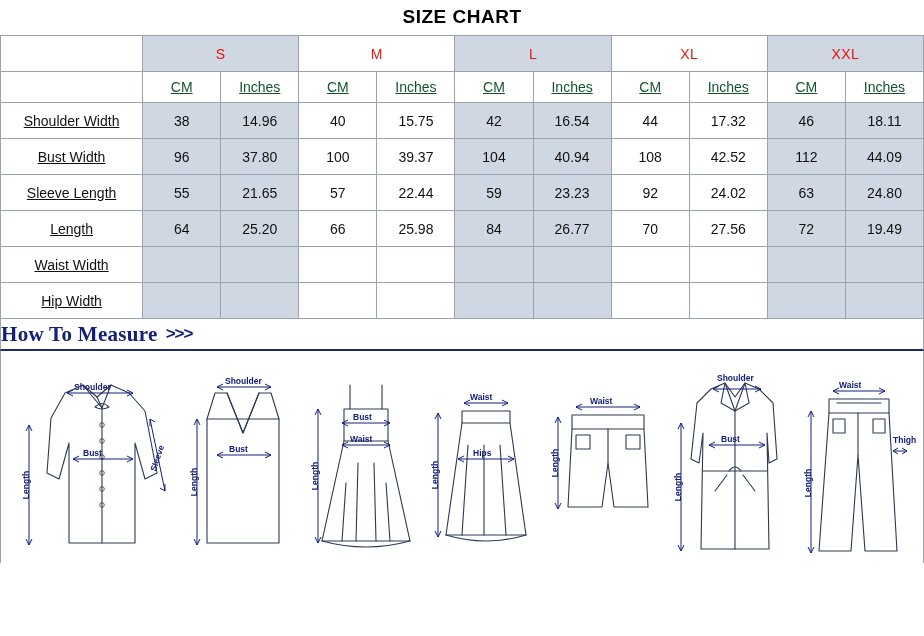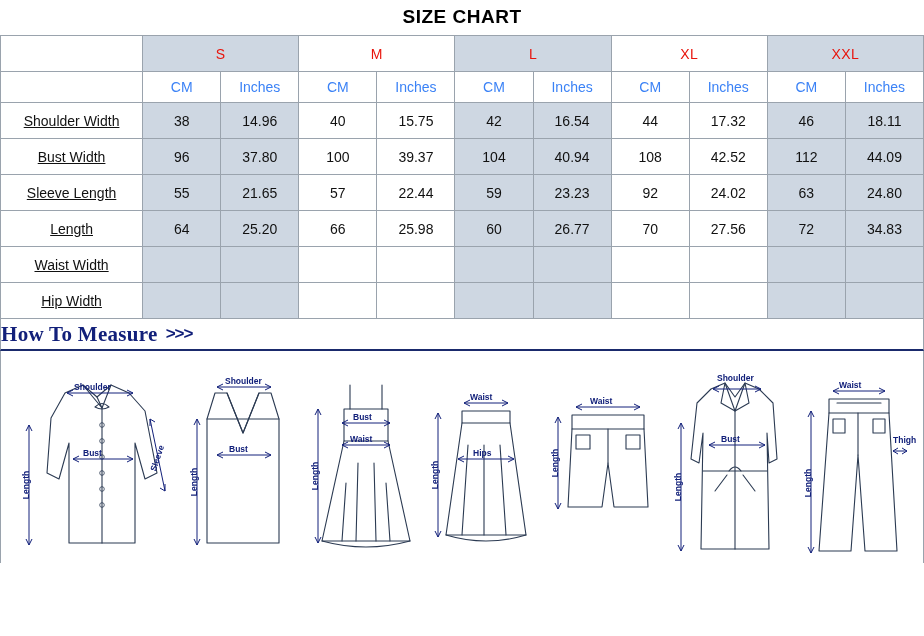--- a/index.html
+++ b/index.html
@@ -50,21 +50,22 @@
     height: 35px;
     font-size: 21px;
     font-weight: 700;
     color: #e8140c;
     letter-spacing: 0.5px;
   }
   .unit-cell {
     height: 30px;
     font-size: 13.5px;
     font-weight: 700;
-    color: #3b82f6;
+    color: #14532d;
+    text-decoration: underline;
   }
   .row-label {
     height: 35px;
     font-size: 14px;
     color: #111;
     text-align: center;
     text-decoration: underline;
   }
   .val-cell {
     height: 35px;
@@ -229,26 +230,26 @@
         <td class="val-cell shaded">63</td>
         <td class="val-cell shaded">24.80</td>
       </tr>
 
       <tr>
         <td class="row-label">Length</td>
         <td class="val-cell shaded">64</td>
         <td class="val-cell shaded">25.20</td>
         <td class="val-cell">66</td>
         <td class="val-cell">25.98</td>
-        <td class="val-cell shaded">60</td>
+        <td class="val-cell shaded">84</td>
         <td class="val-cell shaded">26.77</td>
         <td class="val-cell">70</td>
         <td class="val-cell">27.56</td>
         <td class="val-cell shaded">72</td>
-        <td class="val-cell shaded">34.83</td>
+        <td class="val-cell shaded">19.49</td>
       </tr>
 
       <tr>
         <td class="row-label">Waist Width</td>
         <td class="val-cell shaded"></td>
         <td class="val-cell shaded"></td>
         <td class="val-cell"></td>
         <td class="val-cell"></td>
         <td class="val-cell shaded"></td>
         <td class="val-cell shaded"></td>

